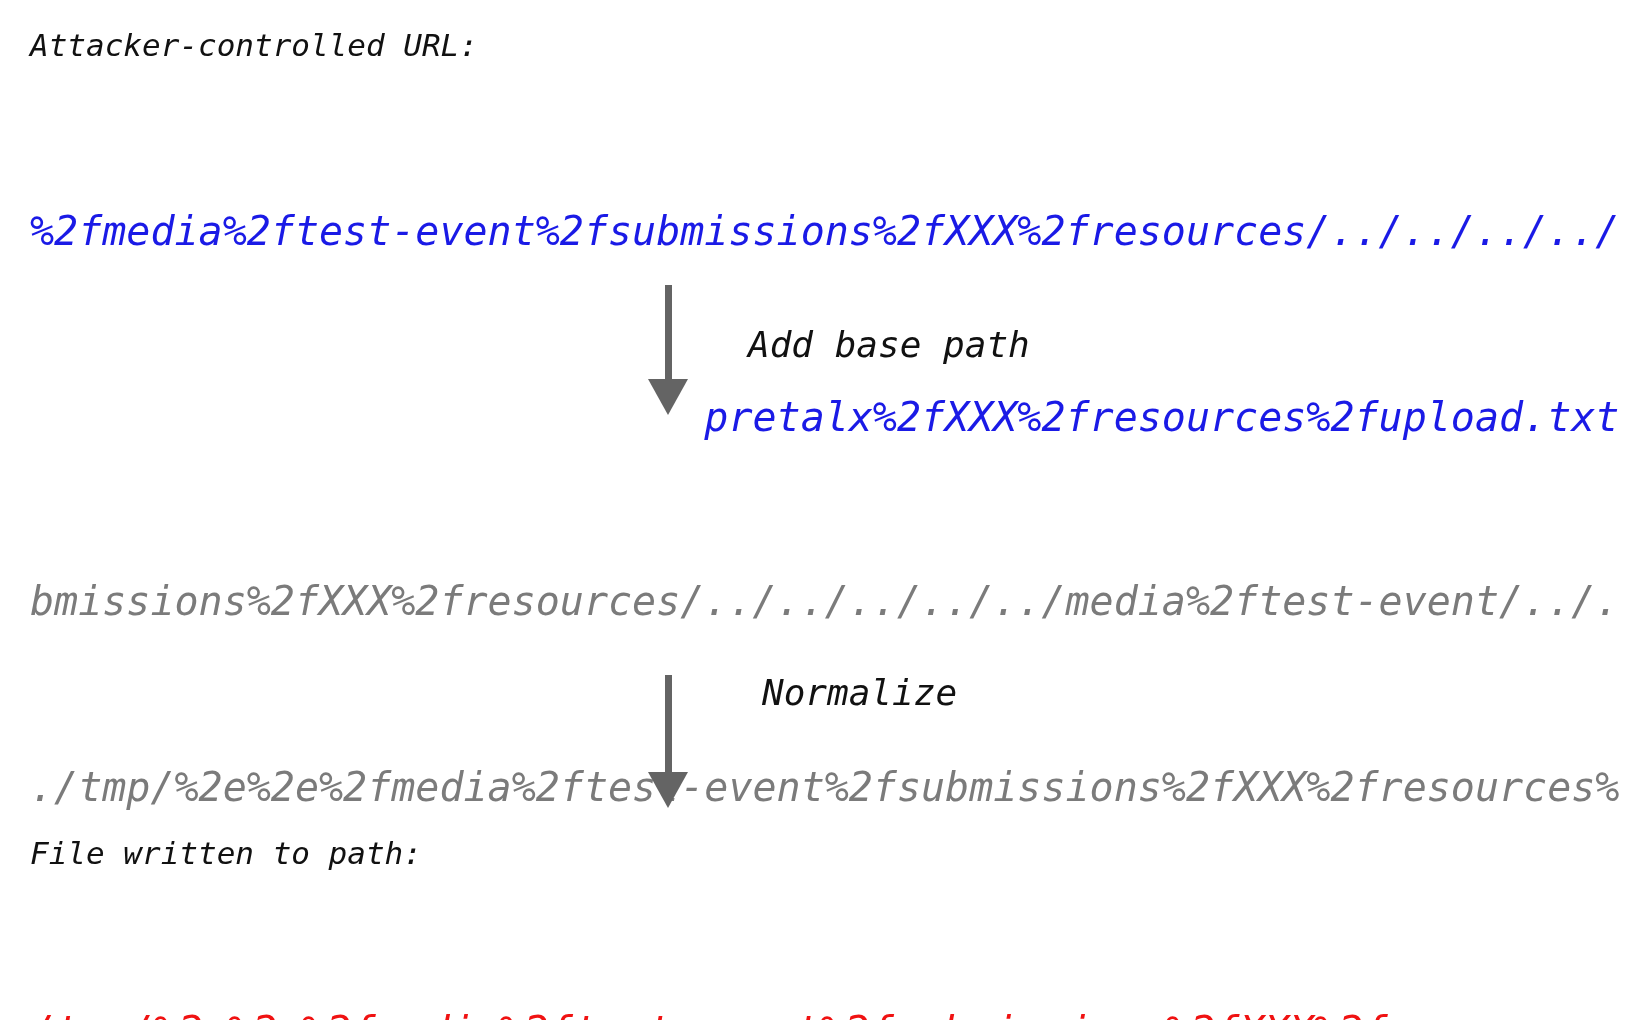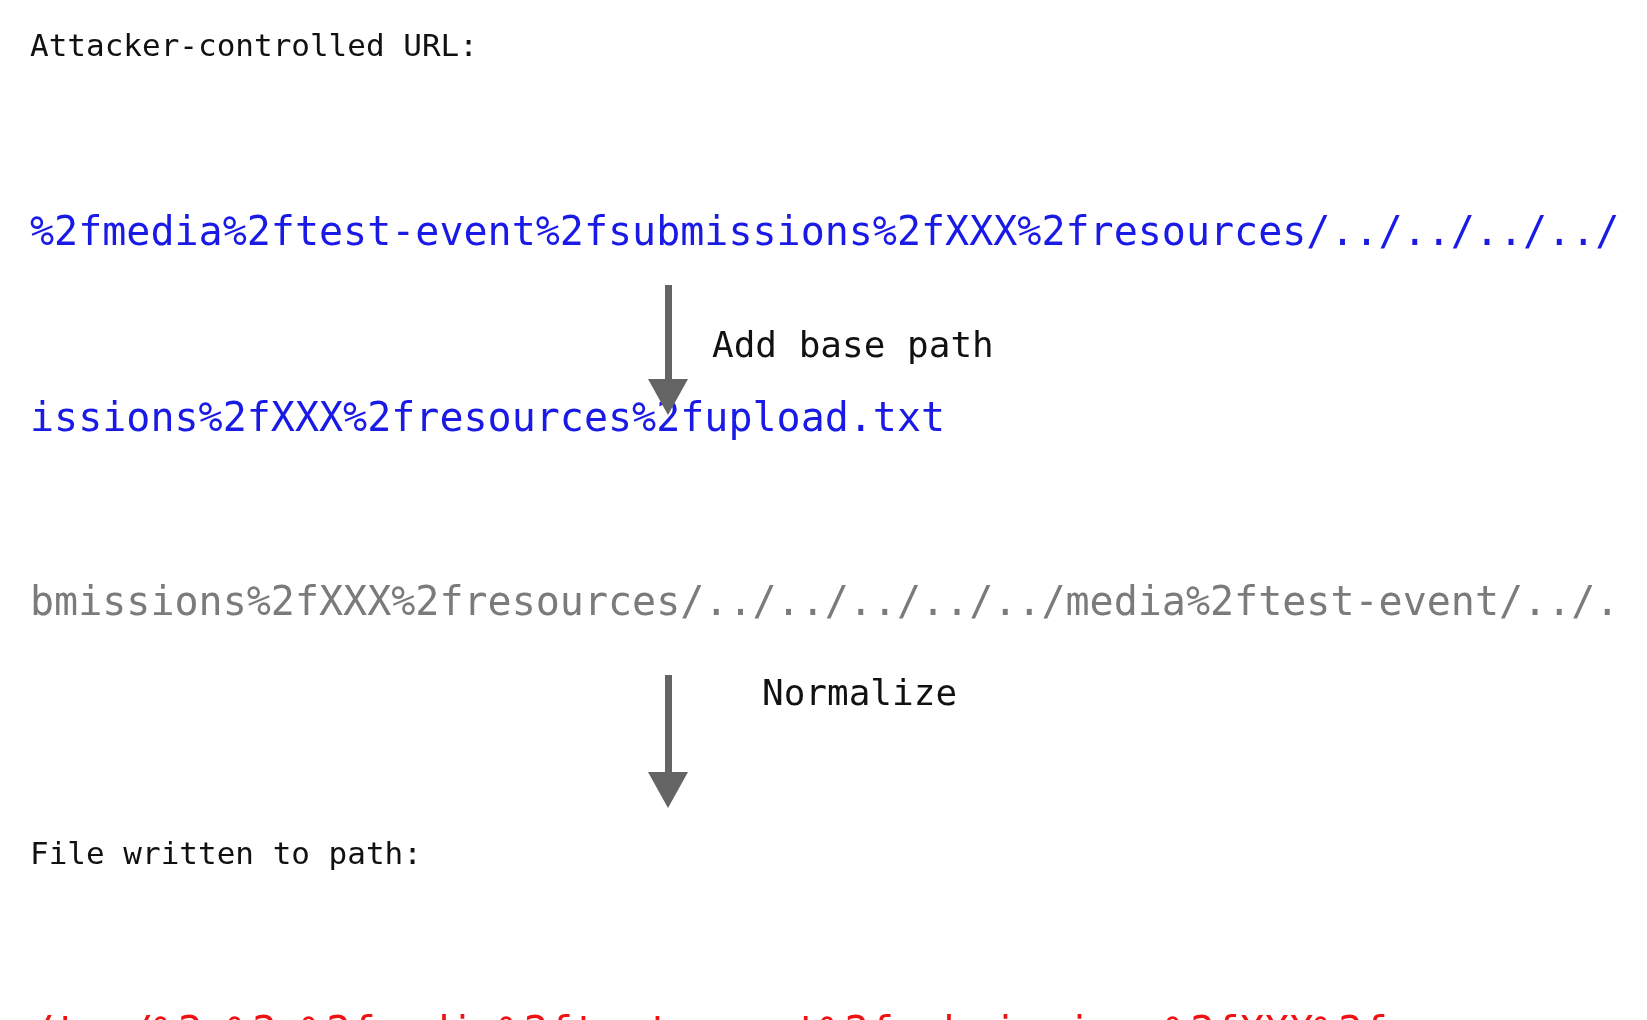--- a/index.html
+++ b/index.html
@@ -1,15 +1,15 @@
 <!DOCTYPE html>
 <html style="--url_blue: #1a1ae6; --path_gray: #7b7b7b; --file_red: #f01212; --arrow_gray: #646464; --text_black: #111111;"><head>
 <meta charset="utf-8">
 <style>
-  * { margin: 0; padding: 0; box-sizing: border-box; }
+  * { margin: 0; padding: 0; box-sizing: border-box; font-style: italic; }
   html, body {
     width: 1647px; height: 1020px;
     background: #ffffff; overflow: hidden;
   }
   body {
     position: relative;
     font-family: "DejaVu Sans Mono", "Liberation Mono", monospace;
   }
   .abs { position: absolute; }
 
@@ -18,20 +18,21 @@
     line-height: 40px;
     color: var(--text_black, #111111);
     white-space: pre;
     left: 30px;
   }
   .code {
     left: 30px;
     font-size: 40px;
     line-height: 62px;
     white-space: pre;
+    text-align: right;
   }
   .code.blue { color: var(--url_blue, #1a1ae6); }
   .code.gray { color: var(--path_gray, #7b7b7b); }
   .code.red  { color: var(--file_red, #f01212); font-size: 41px; }
 
   .step-label {
     font-size: 36px;
     line-height: 46px;
     color: var(--text_black, #111111);
     white-space: pre;
@@ -57,31 +58,32 @@
 </style>
 </head>
 <body style="background: rgb(255, 255, 255);">
 
 <div>
 
   <div class="abs mono-label" style="top:25px">Attacker-controlled URL:</div>
 
   <div class="abs code blue" style="top:76px">
     <div>%2fmedia%2ftest-event%2fsubmissions%2fXXX%2fresources/../../../../</div>
-    <div>issions%2fXXX%2fresources%2fupload.txt</div>
+    <div>pretalx%2fXXX%2fresources%2fupload.txt</div>
   </div>
 
   <div class="abs arrow" style="left:648px;top:285px;height:130px">
     <div class="arrow-shaft"></div>
     <div class="arrow-head"></div>
   </div>
-  <div class="abs step-label" style="left:712px;top:322px">Add base path</div>
+  <div class="abs step-label" style="left:748px;top:322px">Add base path</div>
 
   <div class="abs code gray" style="top:446px">
     <div>bmissions%2fXXX%2fresources/../../../../../media%2ftest-event/../.</div>
+    <div>./tmp/%2e%2e%2fmedia%2ftest-event%2fsubmissions%2fXXX%2fresources%</div>
     
   </div>
 
   <div class="abs arrow" style="left:648px;top:675px;height:133px">
     <div class="arrow-shaft"></div>
     <div class="arrow-head"></div>
   </div>
   <div class="abs step-label" style="left:762px;top:670px">Normalize</div>
 
   <div class="abs mono-label" style="top:833px">File written to path:</div>

